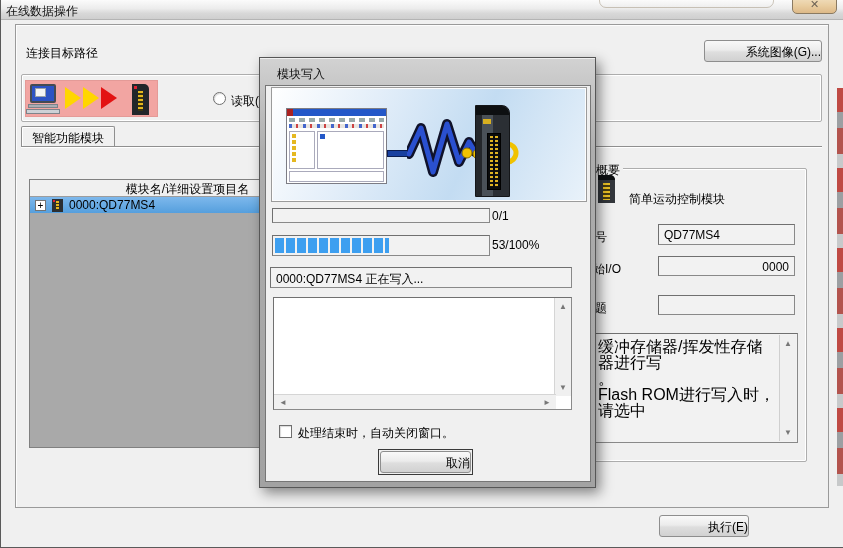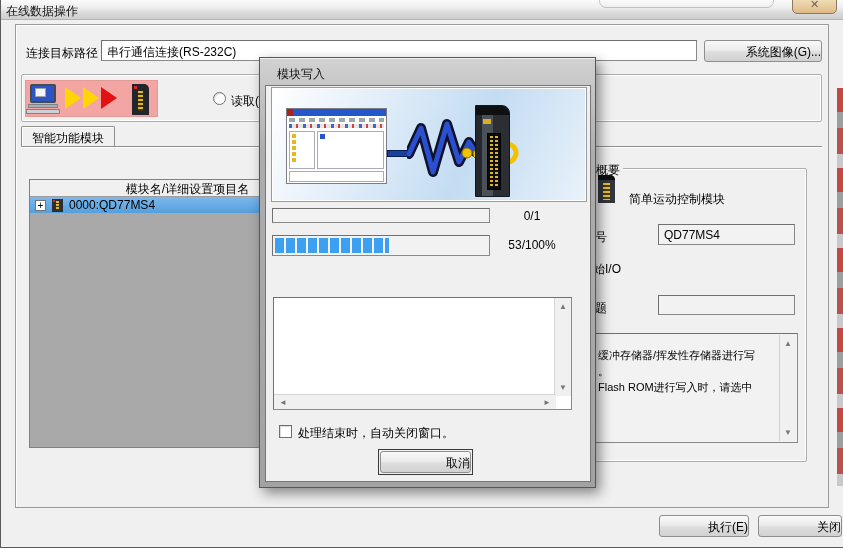--- a/index.html
+++ b/index.html
@@ -74,21 +74,21 @@
                     background:repeating-linear-gradient(180deg,#e5b81f 0 2px,#3a3413 2px 3px); }
   .row-icon .dot { position:absolute; left:1px; top:1px; width:2px; height:2px; background:#d23; }
   .mod-row .name { margin-left:6px; font-size:12px; }
 
   
   .sum-icon { left:597px; top:175px; width:17px; height:28px; background:#33373c; border-radius:0 5px 0 0; }
   .sum-icon .cap { position:absolute; left:0; top:0; width:100%; height:5px; background:#0e1012; border-radius:0 5px 0 0; }
   .sum-icon .pins { position:absolute; left:5px; top:8px; width:7px; height:17px;
                     background:repeating-linear-gradient(180deg,#ecc225 0 2px,#4a3f11 2px 4px); }
   .note-box { left:520px; top:333px; width:277px; height:110px; }
-  .note-text { left:597px; top:339px; width:180px; line-height:16px; font-size:11px;margin-top:8px; }
+  .note-text { left:597px; top:339px; width:180px; line-height:16px; font-size:16px; }
   .vscroll { position:absolute; background:#f0f0f0; border-left:1px solid #cfcfcf; }
   .scroll-arrow { position:absolute; width:100%; text-align:center; color:#777; font-size:8px; }
 
   
   .exec-btn { left:658px; top:515px; width:90px; height:22px; padding-top:3px; }
   .close2-btn { left:757px; top:515px; width:84px; height:22px; padding-top:3px; }
 
   
   .modal { left:258px; top:57px; width:337px; height:431px; border:1px solid #565656; border-radius:0;
            background:linear-gradient(180deg,#d2d2d2,#adadad 22%,#a2a2a2);
@@ -118,21 +118,21 @@
   .tower .cap { position:absolute; left:0; top:0; width:100%; height:9px; background:#0d0f11; border-radius:0 8px 0 0; }
   .tower .tag { position:absolute; left:7px; top:13px; width:8px; height:5px; background:#d8b020; }
   .tower .conn { position:absolute; left:11px; top:27px; width:14px; height:57px; background:#0a0b0c; border:1px solid #000; }
   .tower .conn i { position:absolute; top:2px; width:3px; height:51px; display:block;
                    background:repeating-linear-gradient(180deg,#e0b322 0 2px,#141211 2px 4px); }
 
   .prog { left:12px; top:150px; width:218px; height:15px; }
   .prog2 { left:12px; top:177px; width:218px; height:21px; }
   .prog-fill { position:absolute; left:2px; top:2px; bottom:2px; width:0;
                background:repeating-linear-gradient(90deg,#3d9ff0 0 9px,#f2f2f2 9px 11px); }
-  .prog-label { position:absolute; font-size:12px; text-align:center; width:80px; }
+  .prog-label { position:absolute; font-size:12px; text-align:left; width:80px; }
 
   .status-field { left:10px; top:209px; width:302px; height:21px; }
   .listbox { left:13px; top:239px; width:299px; height:113px; background:#fff; border:1px solid #8a8a8a;
              border-top-color:#707070; border-left-color:#707070; }
   .lb-vscroll { position:absolute; right:0; top:0; width:17px; height:98px; background:#f0f0f0; border-left:1px solid #d5d5d5; }
   .lb-hscroll { position:absolute; left:0; bottom:0; width:282px; height:15px; background:#f0f0f0; border-top:1px solid #d5d5d5; }
   .lb-hscroll .a { position:absolute; top:3px; color:#777; font-size:8px; }
   .checkbox { left:19px; top:367px; width:13px; height:13px; background:#fff; border:1px solid #6f6f6f;
               box-shadow:inset 1px 1px 1px rgba(0,0,0,.15); }
   .cancel-wrap { left:118px; top:391px; width:95px; height:26px; border:1px solid #3a3a3a; background:#f0f0f0; padding:1px; }
@@ -147,23 +147,20 @@
     <div class="abs ghost-btn"></div>
     <div class="abs title-text">在线数据操作</div>
     <div class="abs close-btn">✕</div>
   </div>
 
   <div class="abs bg-strip"></div>
 
   <div class="abs inner-panel"></div>
 
   <div class="label" style="left:25px; top:45px;">连接目标路径</div>
-  <div class="sunken edit" style="left:100px; top:40px; width:596px; height:21px;">
-    <div class="field-text">串行通信连接(RS-232C)</div>
-  </div>
   <div class="btn" style="left:703px; top:40px; width:118px; height:22px; padding-top:3px;">系统图像(G)...</div>
 
   <div class="groupbox" style="left:20px; top:74px; width:801px; height:48px;"></div>
   <div class="abs pink-panel">
     <div class="abs monitor">
         <div class="abs monitor-doc"></div>
       </div>
     <div class="abs pc-base"></div>
     <div class="abs pc-kbd"></div>
     <div class="tri tri-y" style="left:39px; top:6px;"></div>
@@ -201,40 +198,42 @@
       <div class="pins"></div>
     </div>
   <div class="label" style="left:628px; top:191px;">简单运动控制模块</div>
 
   <div class="label" style="left:594px; top:229px;">号</div>
   <div class="sunken" style="left:657px; top:224px; width:137px; height:21px;">
     <div class="field-text">QD77MS4</div>
   </div>
 
   <div class="label" style="left:592px; top:261px;">始I/O</div>
+  <div class="sunken" style="left:657px; top:256px; width:137px; height:20px;">
+    <div class="field-text" style="text-align:right;">0000</div>
+  </div>
 
   <div class="label" style="left:594px; top:300px;">题</div>
   <div class="sunken" style="left:657px; top:295px; width:137px; height:20px;">
     <div class="field-text"></div>
   </div>
 
   <div class="sunken note-box">
     <div class="vscroll" style="right:1px; top:1px; width:17px; height:106px;">
       <div class="scroll-arrow" style="top:4px;">▲</div>
       <div class="scroll-arrow" style="bottom:4px;">▼</div>
     </div>
   </div>
   <div class="abs note-text">
     <div>缓冲存储器/挥发性存储器进行写</div>
     <div>。</div>
     <div>Flash ROM进行写入时，请选中</div>
   </div>
 
   <div class="btn exec-btn">执行(E)</div>
-  <div class="btn close2-btn">关闭</div>
 
   <div class="abs modal">
     <div class="abs modal-title">模块写入</div>
     <div class="abs modal-client"></div>
 
     <div class="abs img-panel">
       <div class="abs mini-win">
         <div class="tb"></div>
           <div class="menu"></div>
           <div class="tools"></div>
@@ -274,20 +273,23 @@
     <div class="sunken prog">
       <div class="prog-fill" style="width: 0%;"></div>
     </div>
     <div class="prog-label" style="left:232px; top:151px;">0/1</div>
 
     <div class="sunken prog2">
       <div class="prog-fill" style="width: 53%;"></div>
     </div>
     <div class="prog-label" style="left:232px; top:180px;">53/100%</div>
 
+    <div class="sunken status-field">
+      <div class="field-text">0000:QD77MS4 正在写入...</div>
+    </div>
 
     <div class="abs listbox">
       <div class="lb-vscroll">
         <div class="scroll-arrow" style="top:4px;">▲</div>
         <div class="scroll-arrow" style="bottom:4px;">▼</div>
       </div>
       <div class="lb-hscroll">
         <div class="a" style="left:5px;">◄</div>
         <div class="a" style="right:5px;">►</div>
       </div>

